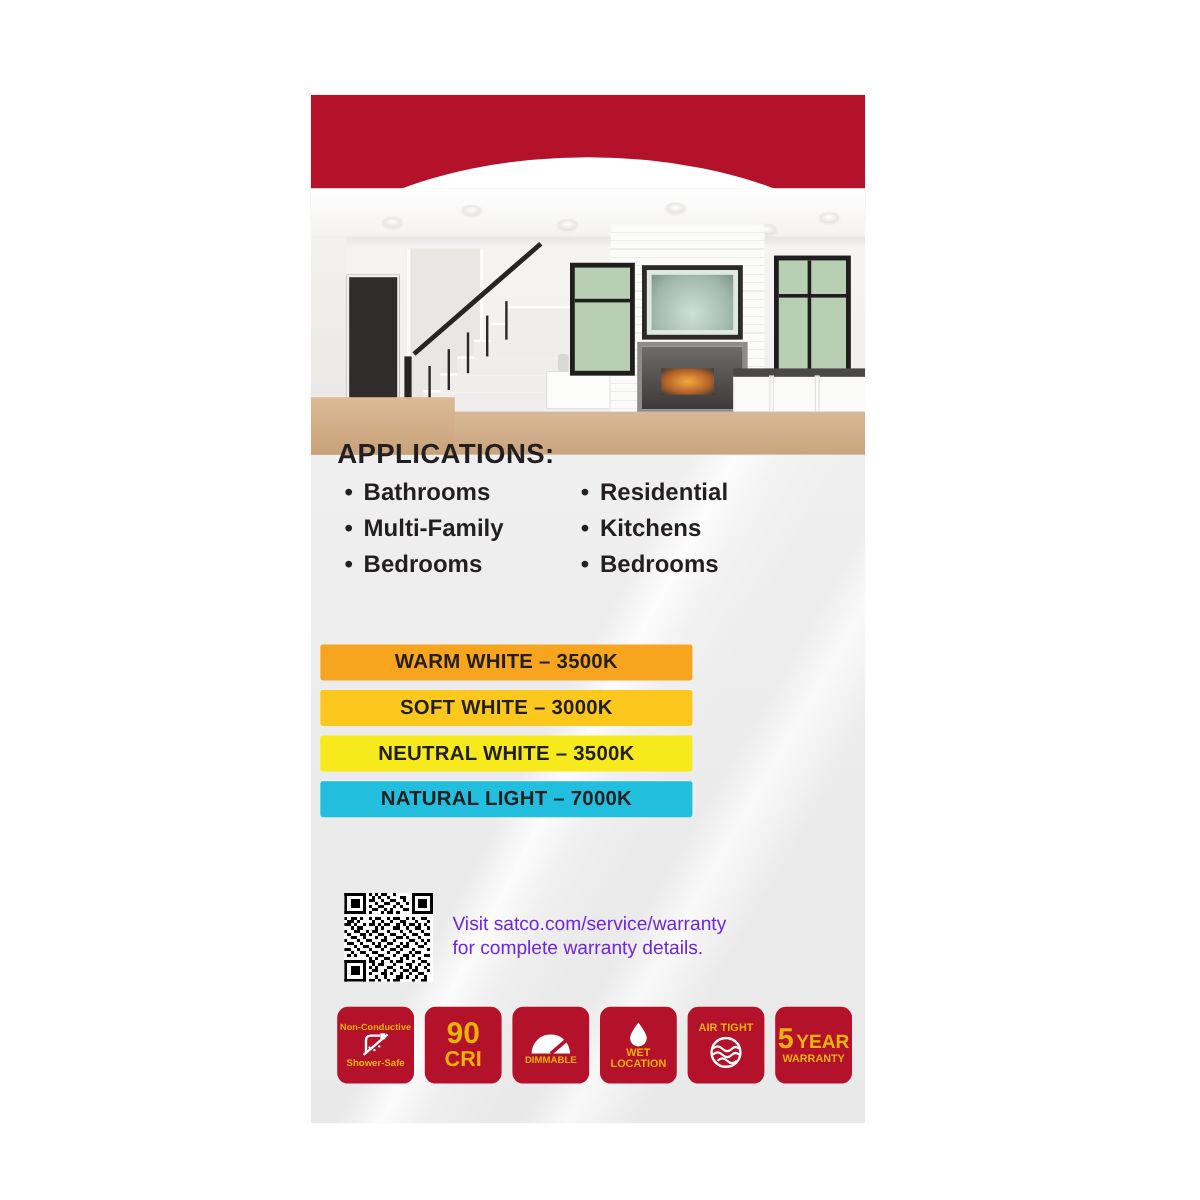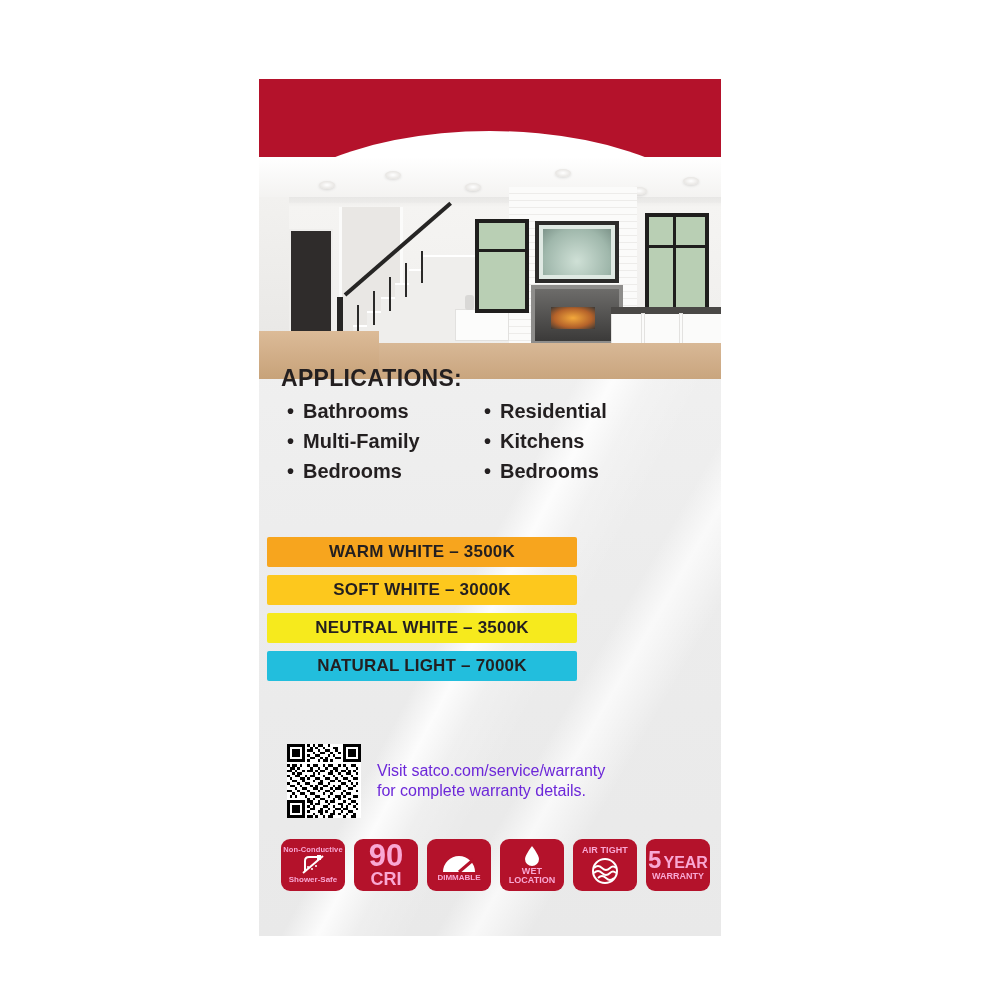--- a/index.html
+++ b/index.html
@@ -190,24 +190,24 @@
   
   .badges {
     position: absolute;
     left: 22px;
     top: 760px;
     display: flex;
     gap: 9px;
   }
   .badge {
     width: 64px;
-    height: 52px;
+    height: 64px;
     background: #b4122b;
     border-radius: 9px;
-    color: #f9a8d4;
+    color: #eab308;
     display: flex;
     flex-direction: column;
     align-items: center;
     justify-content: center;
     text-align: center;
     line-height: 1.05;
     position: relative;
   }
   .badge .b-top { font-size: 7.5px; font-weight: bold; letter-spacing: 0.1px; }
   .badge .b-bot { font-size: 8px; font-weight: bold; }
@@ -558,21 +558,21 @@
             <circle cx="8" cy="13" r="1" fill="#ffffff"></circle>
             <circle cx="12" cy="15" r="1" fill="#ffffff"></circle>
             <circle cx="16" cy="12" r="1" fill="#ffffff"></circle>
             <line x1="3" y1="19" x2="23" y2="2" stroke="#ffffff" stroke-width="2"></line>
           </svg>
         </span>
         <div class="b-bot">Shower-Safe</div>
       </div>
 
       <div class="badge">
-        <div class="b-big" style="font-size:31px;">90</div>
+        <div class="b-big" style="font-size:25px;">90</div>
         <div class="b-bot" style="font-size:18px;">CRI</div>
       </div>
 
       <div class="badge">
         <span>
           <svg width="40" height="26" viewBox="0 0 40 26">
             <path d="M4 24 A16 16 0 0 1 36 24 Z" fill="#ffffff"></path>
             <path d="M20 24 L34 12" stroke="#b4122b" stroke-width="3" fill="none"></path>
           </svg>
         </span>

